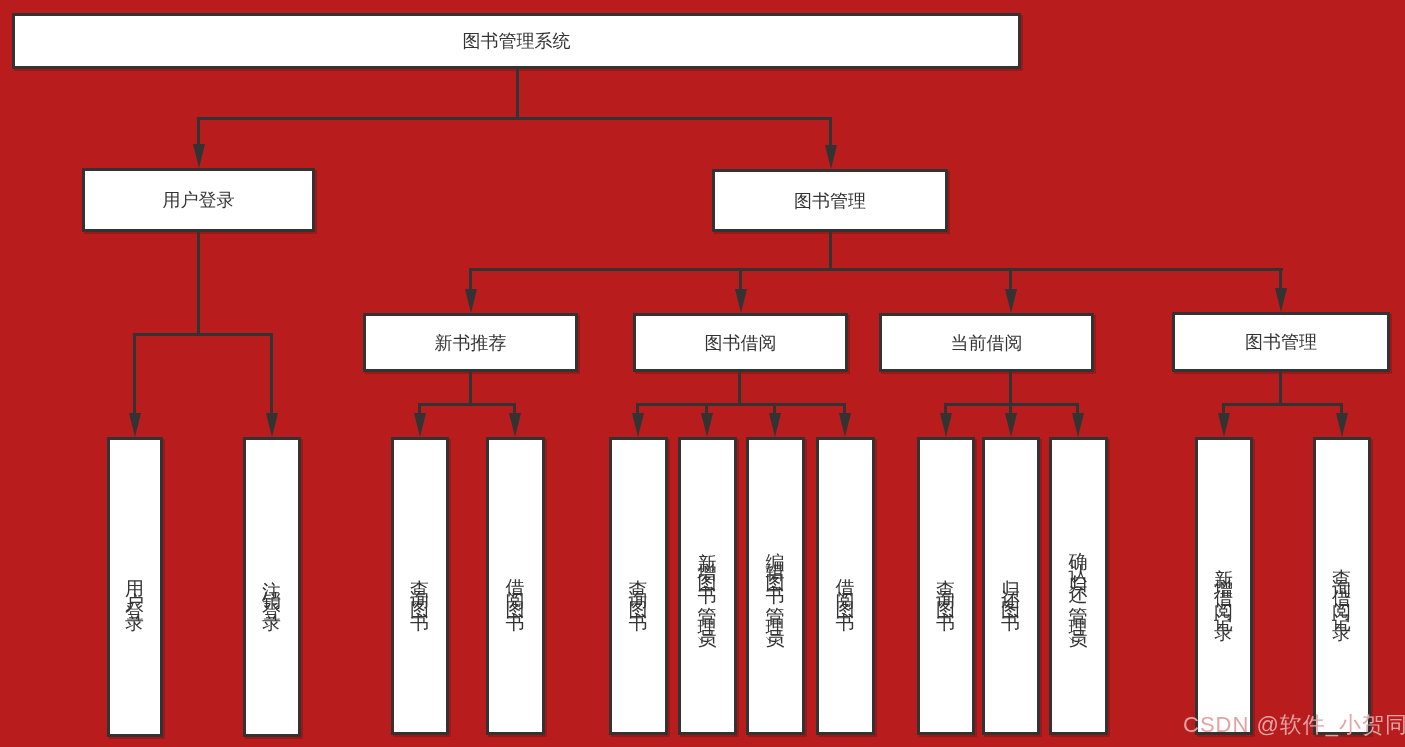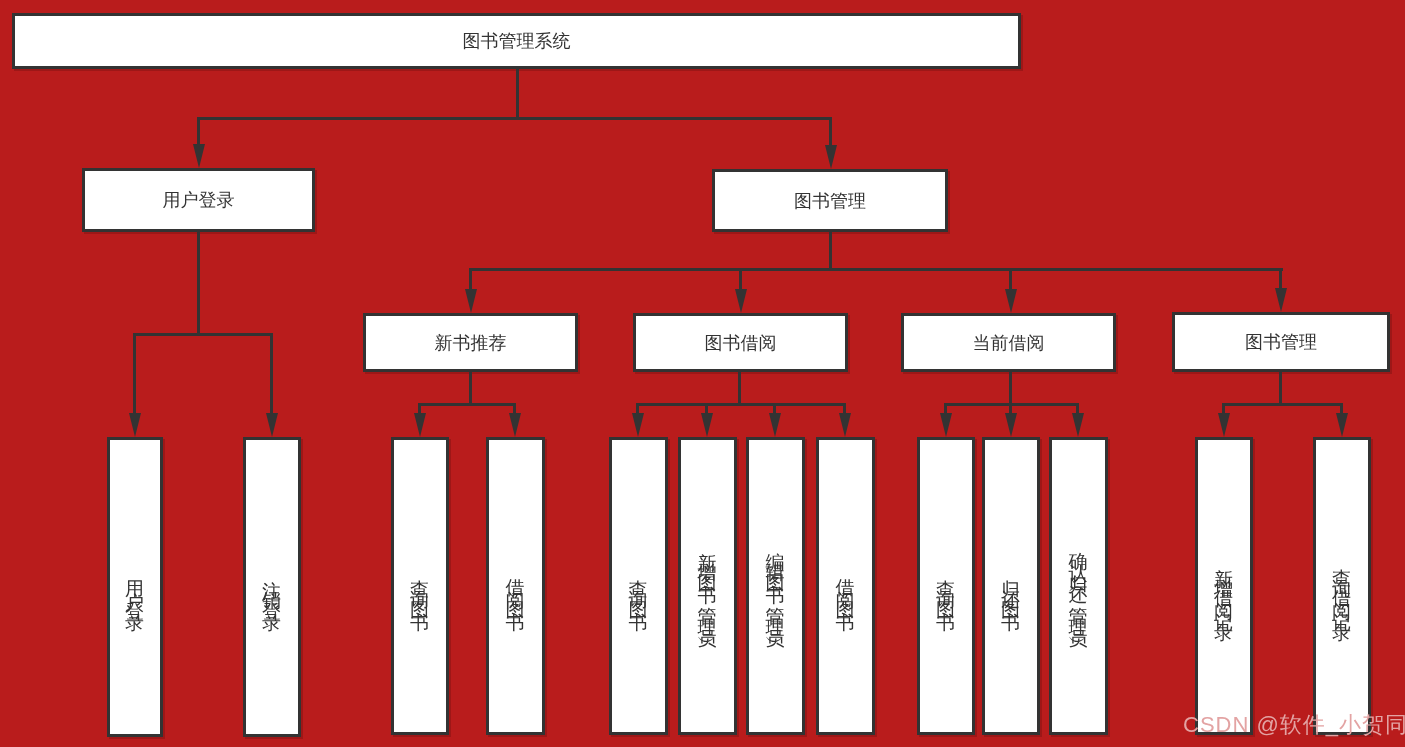--- a/index.html
+++ b/index.html
@@ -72,21 +72,21 @@
   <div class="arrow" style="left:1005px;top:289px;"></div>
   <div class="line" style="left:1279px;top:268px;width:3px;height:24px;"></div>
   <div class="arrow" style="left:1275px;top:288px;"></div>
 
   <div class="hbox" style="left:633px;top:313px;width:215px;height:59px;">
     <span>图书借阅</span>
   </div>
   <div class="hbox" style="left:363px;top:313px;width:215px;height:59px;">
     <span>新书推荐</span>
   </div>
-  <div class="hbox" style="left:901px;top:313px;width:215px;height:59px;">
+  <div class="hbox" style="left:879px;top:313px;width:215px;height:59px;">
     <span>当前借阅</span>
   </div>
   <div class="hbox" style="left:1172px;top:312px;width:218px;height:60px;">
     <span>图书管理</span>
   </div>
 
   <div class="line" style="left:469px;top:372px;width:3px;height:34px;"></div>
   <div class="line" style="left:418px;top:403px;width:98px;height:3px;"></div>
   <div class="line" style="left:418px;top:403px;width:3px;height:14px;"></div>
   <div class="arrow" style="left:414px;top:413px;"></div>

